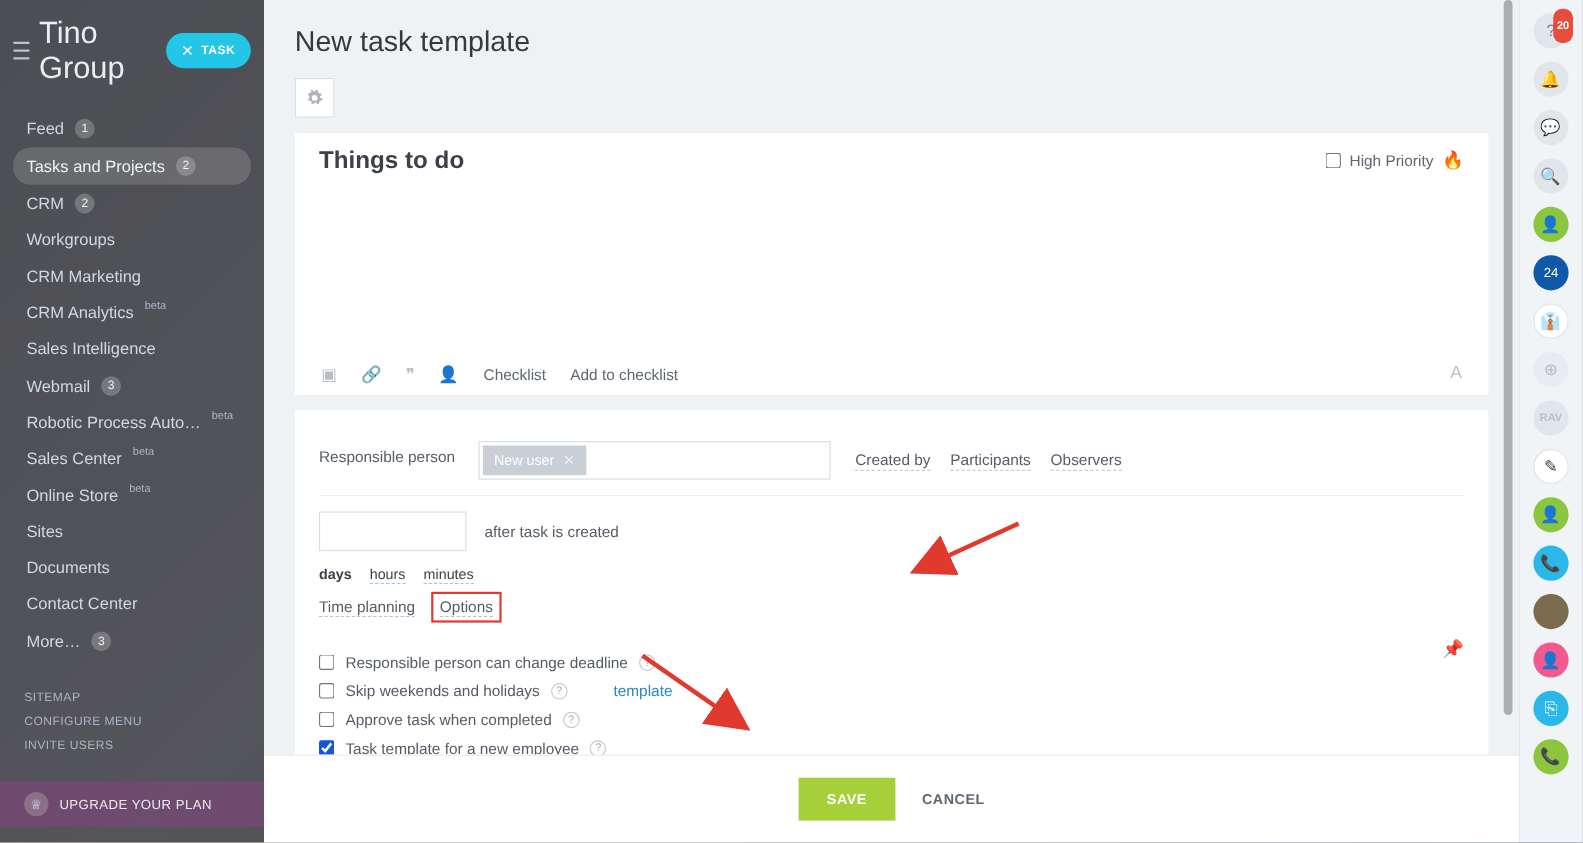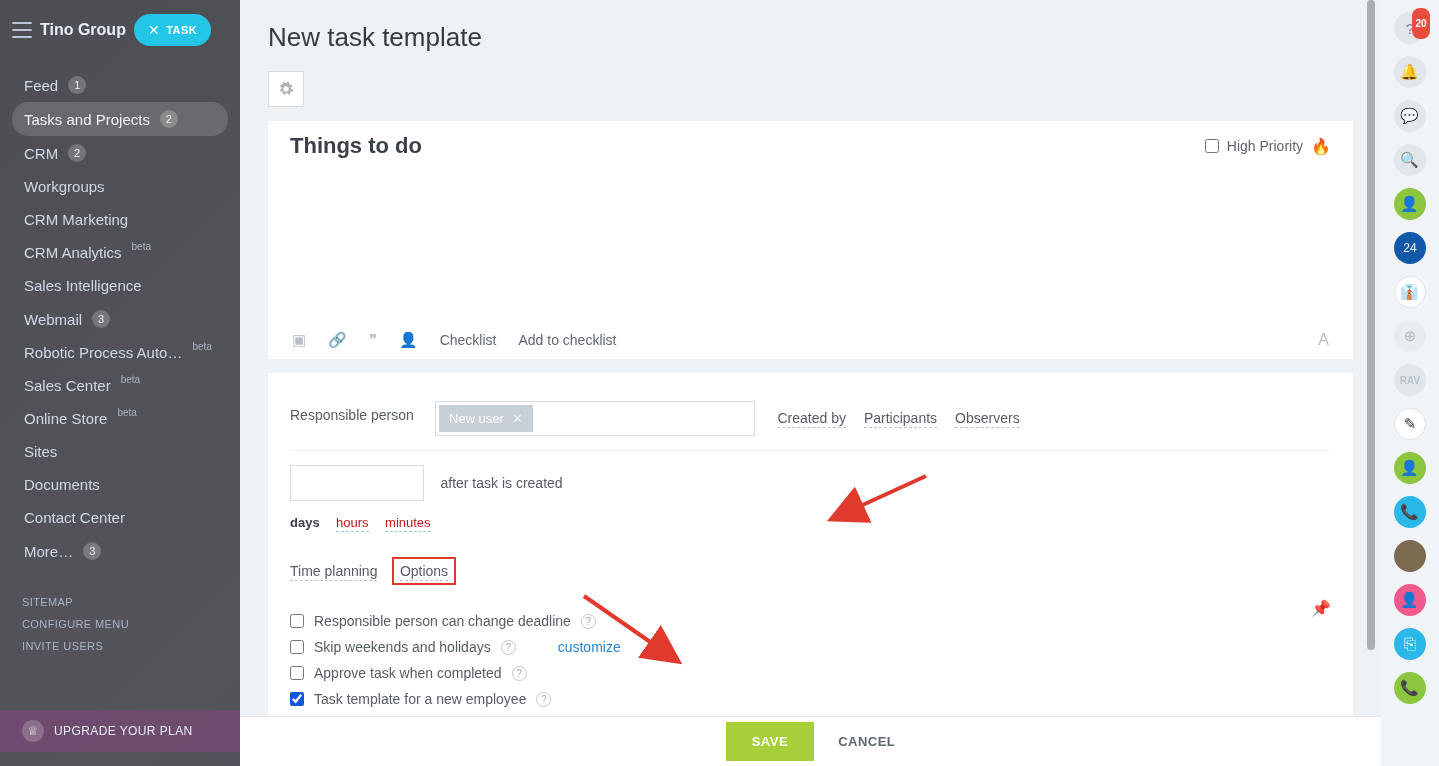--- a/index.html
+++ b/index.html
@@ -3,21 +3,21 @@
 <meta charset="utf-8">
 <style>
 *{box-sizing:border-box;margin:0;padding:0;font-family:-apple-system,BlinkMacSystemFont,'Segoe UI',Helvetica,Arial,sans-serif}
 body{width:1439px;height:766px;background:linear-gradient(135deg,#7a6b5d 0%,#8a7a6e 40%,#5a6570 100%);overflow:hidden;position:relative}
 .app{display:flex;width:100%;height:100%}
 .sidebar{width:240px;flex-shrink:0;padding:10px 0;position:relative}
 .sidebar-overlay{position:absolute;inset:0;background:rgba(40,55,75,.55)}
 .sidebar-top{position:relative;display:flex;align-items:center;padding:4px 12px;gap:8px}
 .hamburger{width:20px;height:16px;display:flex;flex-direction:column;justify-content:space-between;cursor:pointer}
 .hamburger span{height:2px;background:#b8c4d4;border-radius:1px}
-.logo{color:#e8eef5;font-size:16px;font-weight:700}
+.logo{color:#e8eef5;font-size:28px;font-weight:400}
 .task-btn{display:inline-flex;align-items:center;gap:6px;background:#23c6e6;color:#fff;font-size:11px;font-weight:700;letter-spacing:.5px;padding:8px 14px;border-radius:18px;cursor:pointer}
 .task-btn .x{font-size:14px;font-weight:400}
 .nav{position:relative;margin-top:18px;padding:0 12px}
 .nav-item{display:flex;align-items:center;gap:10px;color:#cfd9e4;font-size:15px;padding:8px 12px;border-radius:16px;cursor:pointer;white-space:nowrap}
 .nav-item.active{background:rgba(255,255,255,.15);color:#eef3f8}
 .nav-badge{background:rgba(255,255,255,.22);color:#eef3f8;font-size:11px;min-width:18px;height:18px;border-radius:9px;display:inline-flex;align-items:center;justify-content:center;padding:0 5px}
 .beta{font-size:10px;color:#a8b5c5;position:relative;top:-6px}
 .nav-foot{position:relative;margin-top:28px;padding:0 22px}
 .nav-foot a{display:block;color:#a8b5c5;font-size:11px;letter-spacing:.4px;margin:10px 0;cursor:pointer}
 .upgrade{position:absolute;bottom:14px;left:0;right:0;padding:10px 22px;background:rgba(160,60,150,.35);display:flex;align-items:center;gap:10px;color:#e8ecf3;font-size:12px;letter-spacing:.4px}
@@ -44,30 +44,30 @@
 .assignee-box{display:inline-flex;align-items:center;border:1px solid #d6dde3;padding:3px;min-width:320px}
 .chip{display:inline-flex;align-items:center;gap:8px;background:#c8cfd6;color:#fff;font-size:13px;padding:6px 10px}
 .chip .rm{color:rgba(255,255,255,.7);cursor:pointer;font-size:13px}
 .links{display:inline-flex;gap:18px;margin-left:18px;vertical-align:middle}
 .dash-link{color:#565c65;font-size:14px;border-bottom:1px dashed #b9c1cb;cursor:pointer;padding-bottom:1px}
 .num-input{width:134px;height:36px;border:1px solid #d6dde3;font-size:14px;padding:0 8px}
 .after-txt{color:#565c65;font-size:14px;margin-left:12px}
 .unit-row{margin-top:12px}
 .unit{font-size:13px;margin-right:12px;cursor:pointer;padding-bottom:1px}
 .unit.sel{color:#3a3f47;font-weight:700}
-.unit.blue{color:#b91c1c;border-bottom:1px dashed #9cc7ea}
-.plan-row{margin-top:26px}
+.unit.blue{color:#404040;border-bottom:1px dashed #9cc7ea}
+.plan-row{margin-top:7px}
 .opts-box{display:inline-block;border:2px solid #e03a2f;padding:3px 6px;margin-left:10px}
 .opts-row{padding-top:18px;position:relative}
 .check-line{display:flex;align-items:center;gap:10px;margin:10px 0;color:#565c65;font-size:14px}
 .check-line input{width:14px;height:14px}
 .help{width:15px;height:15px;border-radius:50%;border:1px solid #c2c8cf;color:#a3aab3;font-size:10px;display:inline-flex;align-items:center;justify-content:center}
 .customize{color:#2a85d0;font-size:14px;margin-left:32px;cursor:pointer}
 .pin{position:absolute;right:0;top:14px;color:#c2c8cf;font-size:16px;cursor:pointer}
-.footer{position:absolute;bottom:0;left:0;right:0;height:50px;background:#fff;border-top:1px solid #e3e8ec;display:flex;align-items:center;justify-content:center;gap:24px}
+.footer{position:absolute;bottom:0;left:0;right:0;height:80px;background:#fff;border-top:1px solid #e3e8ec;display:flex;align-items:center;justify-content:center;gap:24px}
 .btn-save{background:#a6cf3a;color:#fff;font-size:13px;font-weight:700;letter-spacing:.5px;padding:12px 26px;border:none;cursor:pointer}
 .btn-cancel{background:none;border:none;color:#5e6670;font-size:13px;font-weight:700;letter-spacing:.5px;cursor:pointer}
 .rail{width:58px;flex-shrink:0;background:#f1f4f7;display:flex;flex-direction:column;align-items:center;padding:12px 0;gap:12px}
 .rail-btn{width:32px;height:32px;border-radius:50%;display:flex;align-items:center;justify-content:center;font-size:15px;cursor:pointer;position:relative}
 .rail-gray{background:#e1e6eb;color:#7a828c}
 .rail-green{background:#8cc63f;color:#fff}
 .rail-blue{background:#1058a8;color:#fff;font-size:12px;font-weight:400}
 .rail-cyan{background:#2ab8e8;color:#fff}
 .rail-pink{background:#f15a8e;color:#fff}
 .rail-img{background:#7a6b4f}
@@ -227,21 +227,21 @@
             <span class="pin">📌</span>
             <div class="check-line">
               <input type="checkbox" style="">
               <span>Responsible person can change deadline</span>
               <span class="help">?</span>
             </div>
             <div class="check-line">
               <input type="checkbox" style="">
               <span>Skip weekends and holidays</span>
               <span class="help">?</span>
-              <span class="customize">customize</span>
+              <span class="customize">template</span>
             </div>
             <div class="check-line">
               <input type="checkbox" style="">
               <span>Approve task when completed</span>
               <span class="help">?</span>
             </div>
             <div class="check-line">
               <input type="checkbox" checked="" style="accent-color: rgb(16, 88, 216);">
               <span>Task template for a new employee</span>
               <span class="help">?</span>

